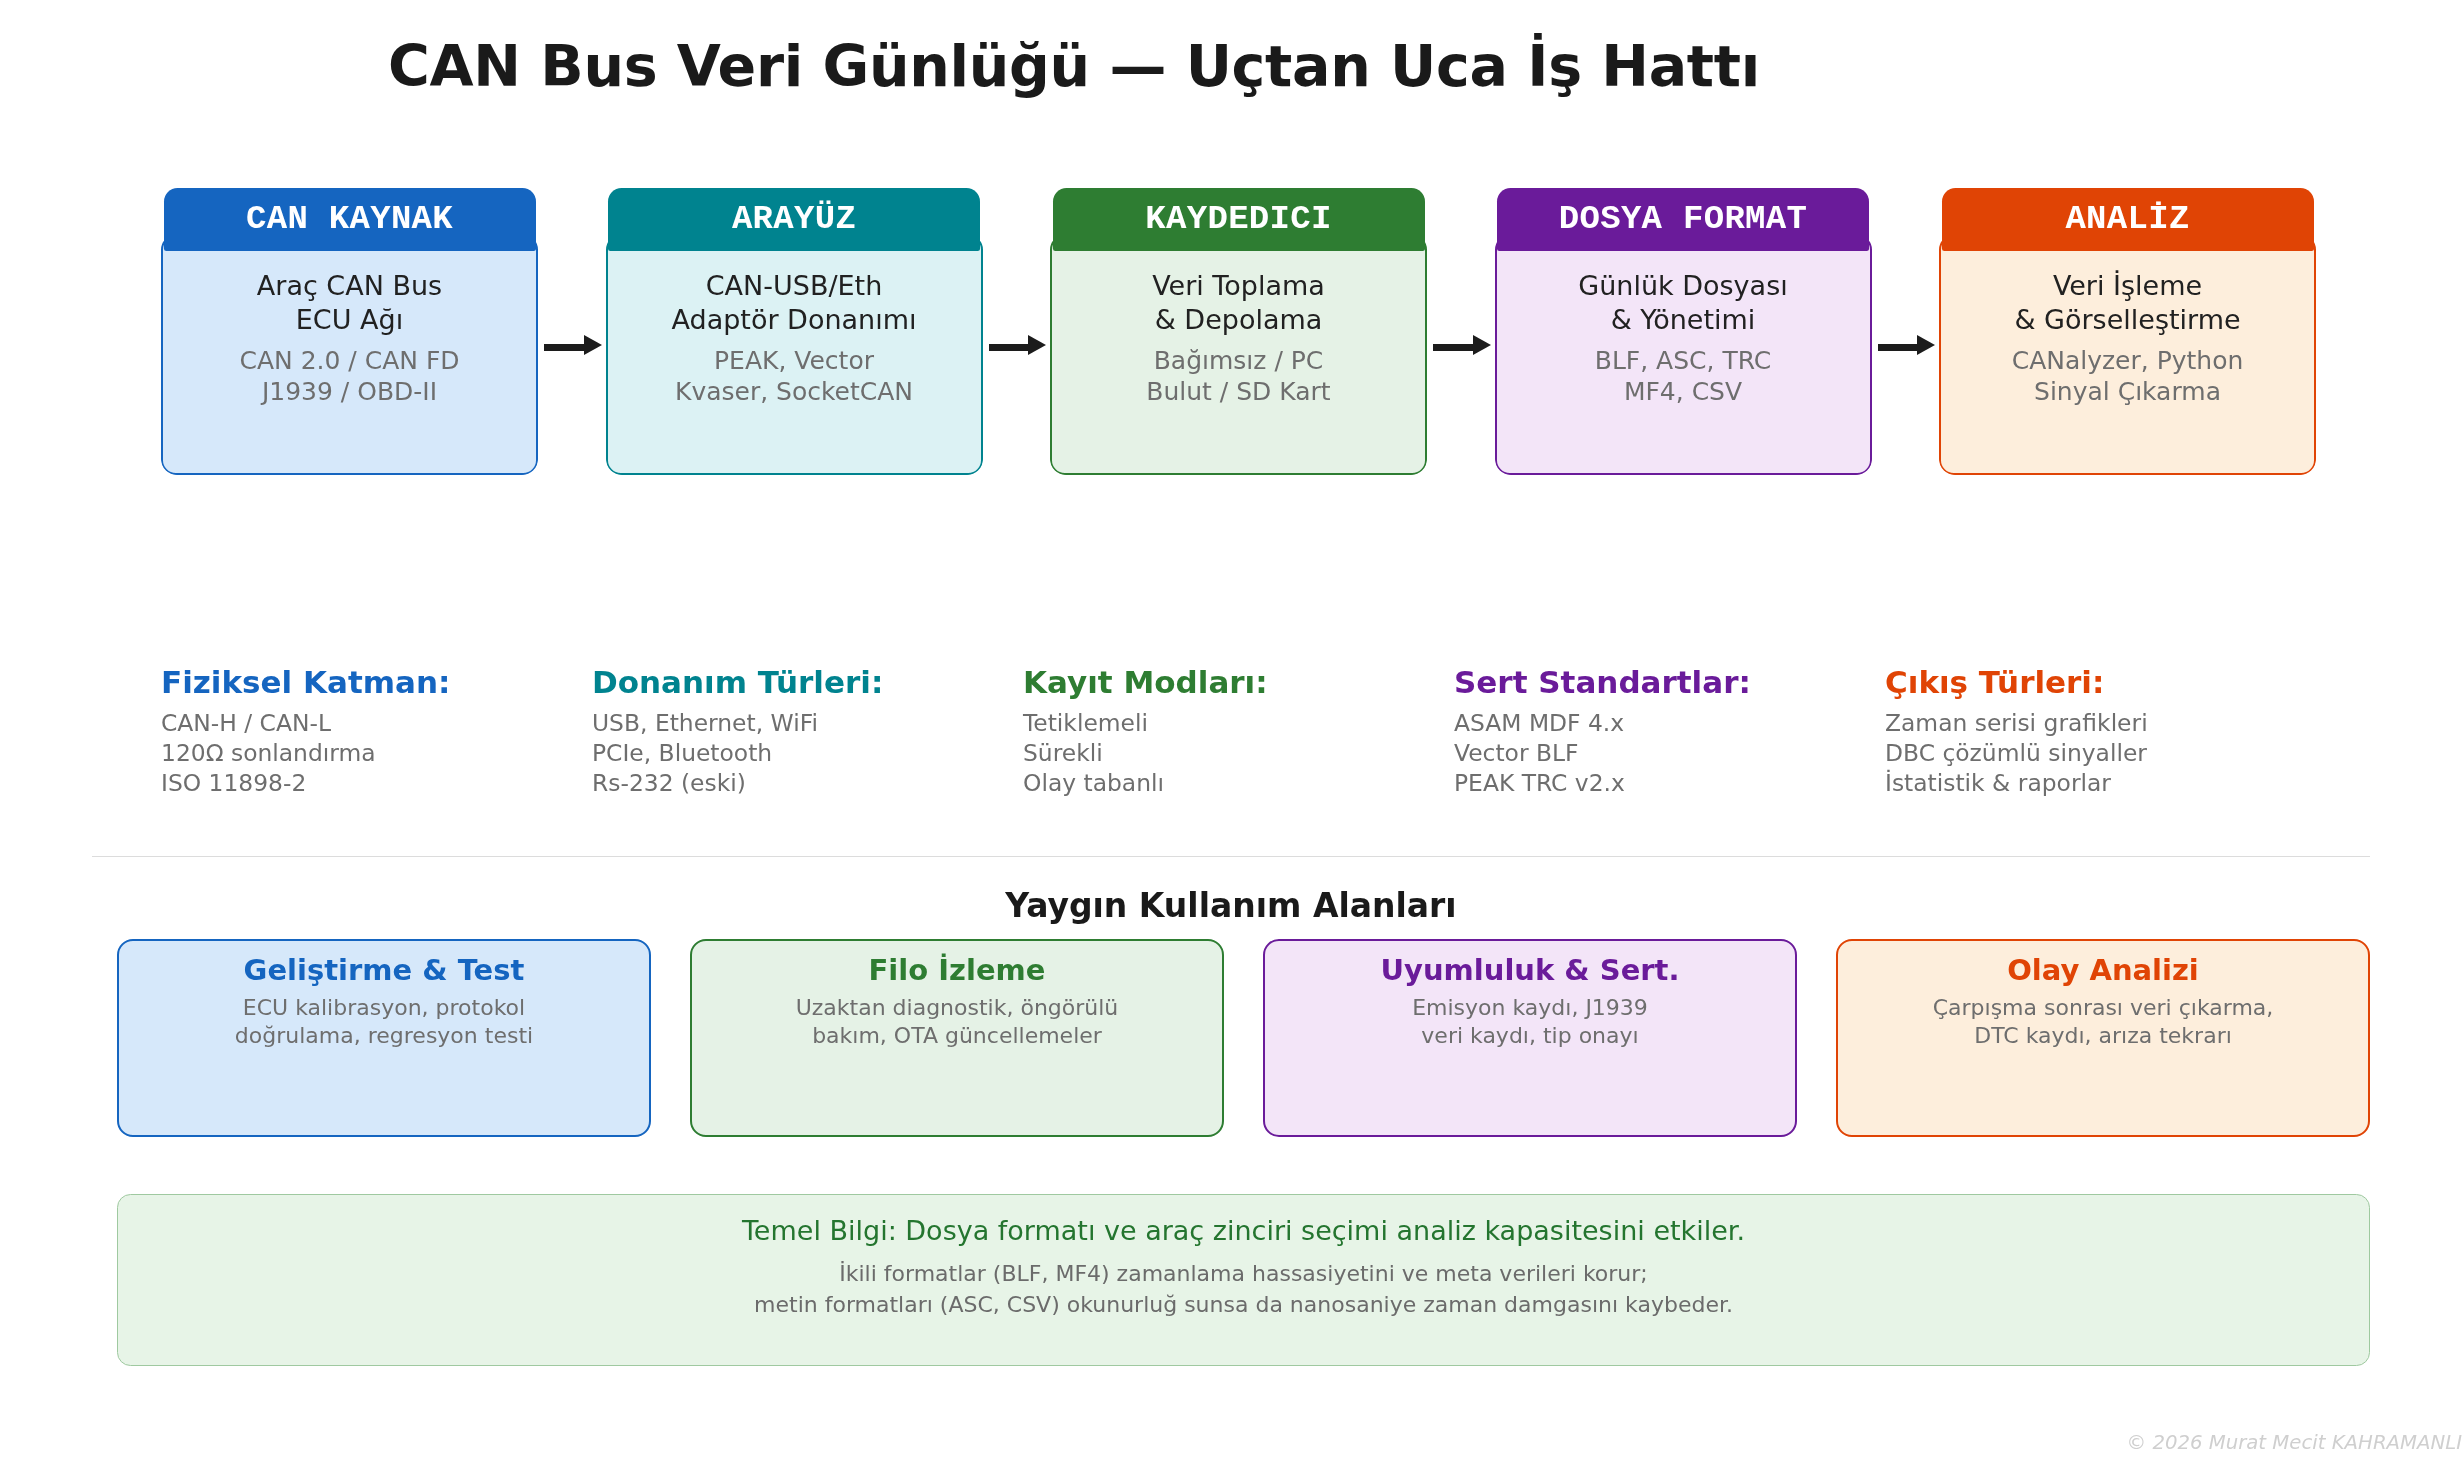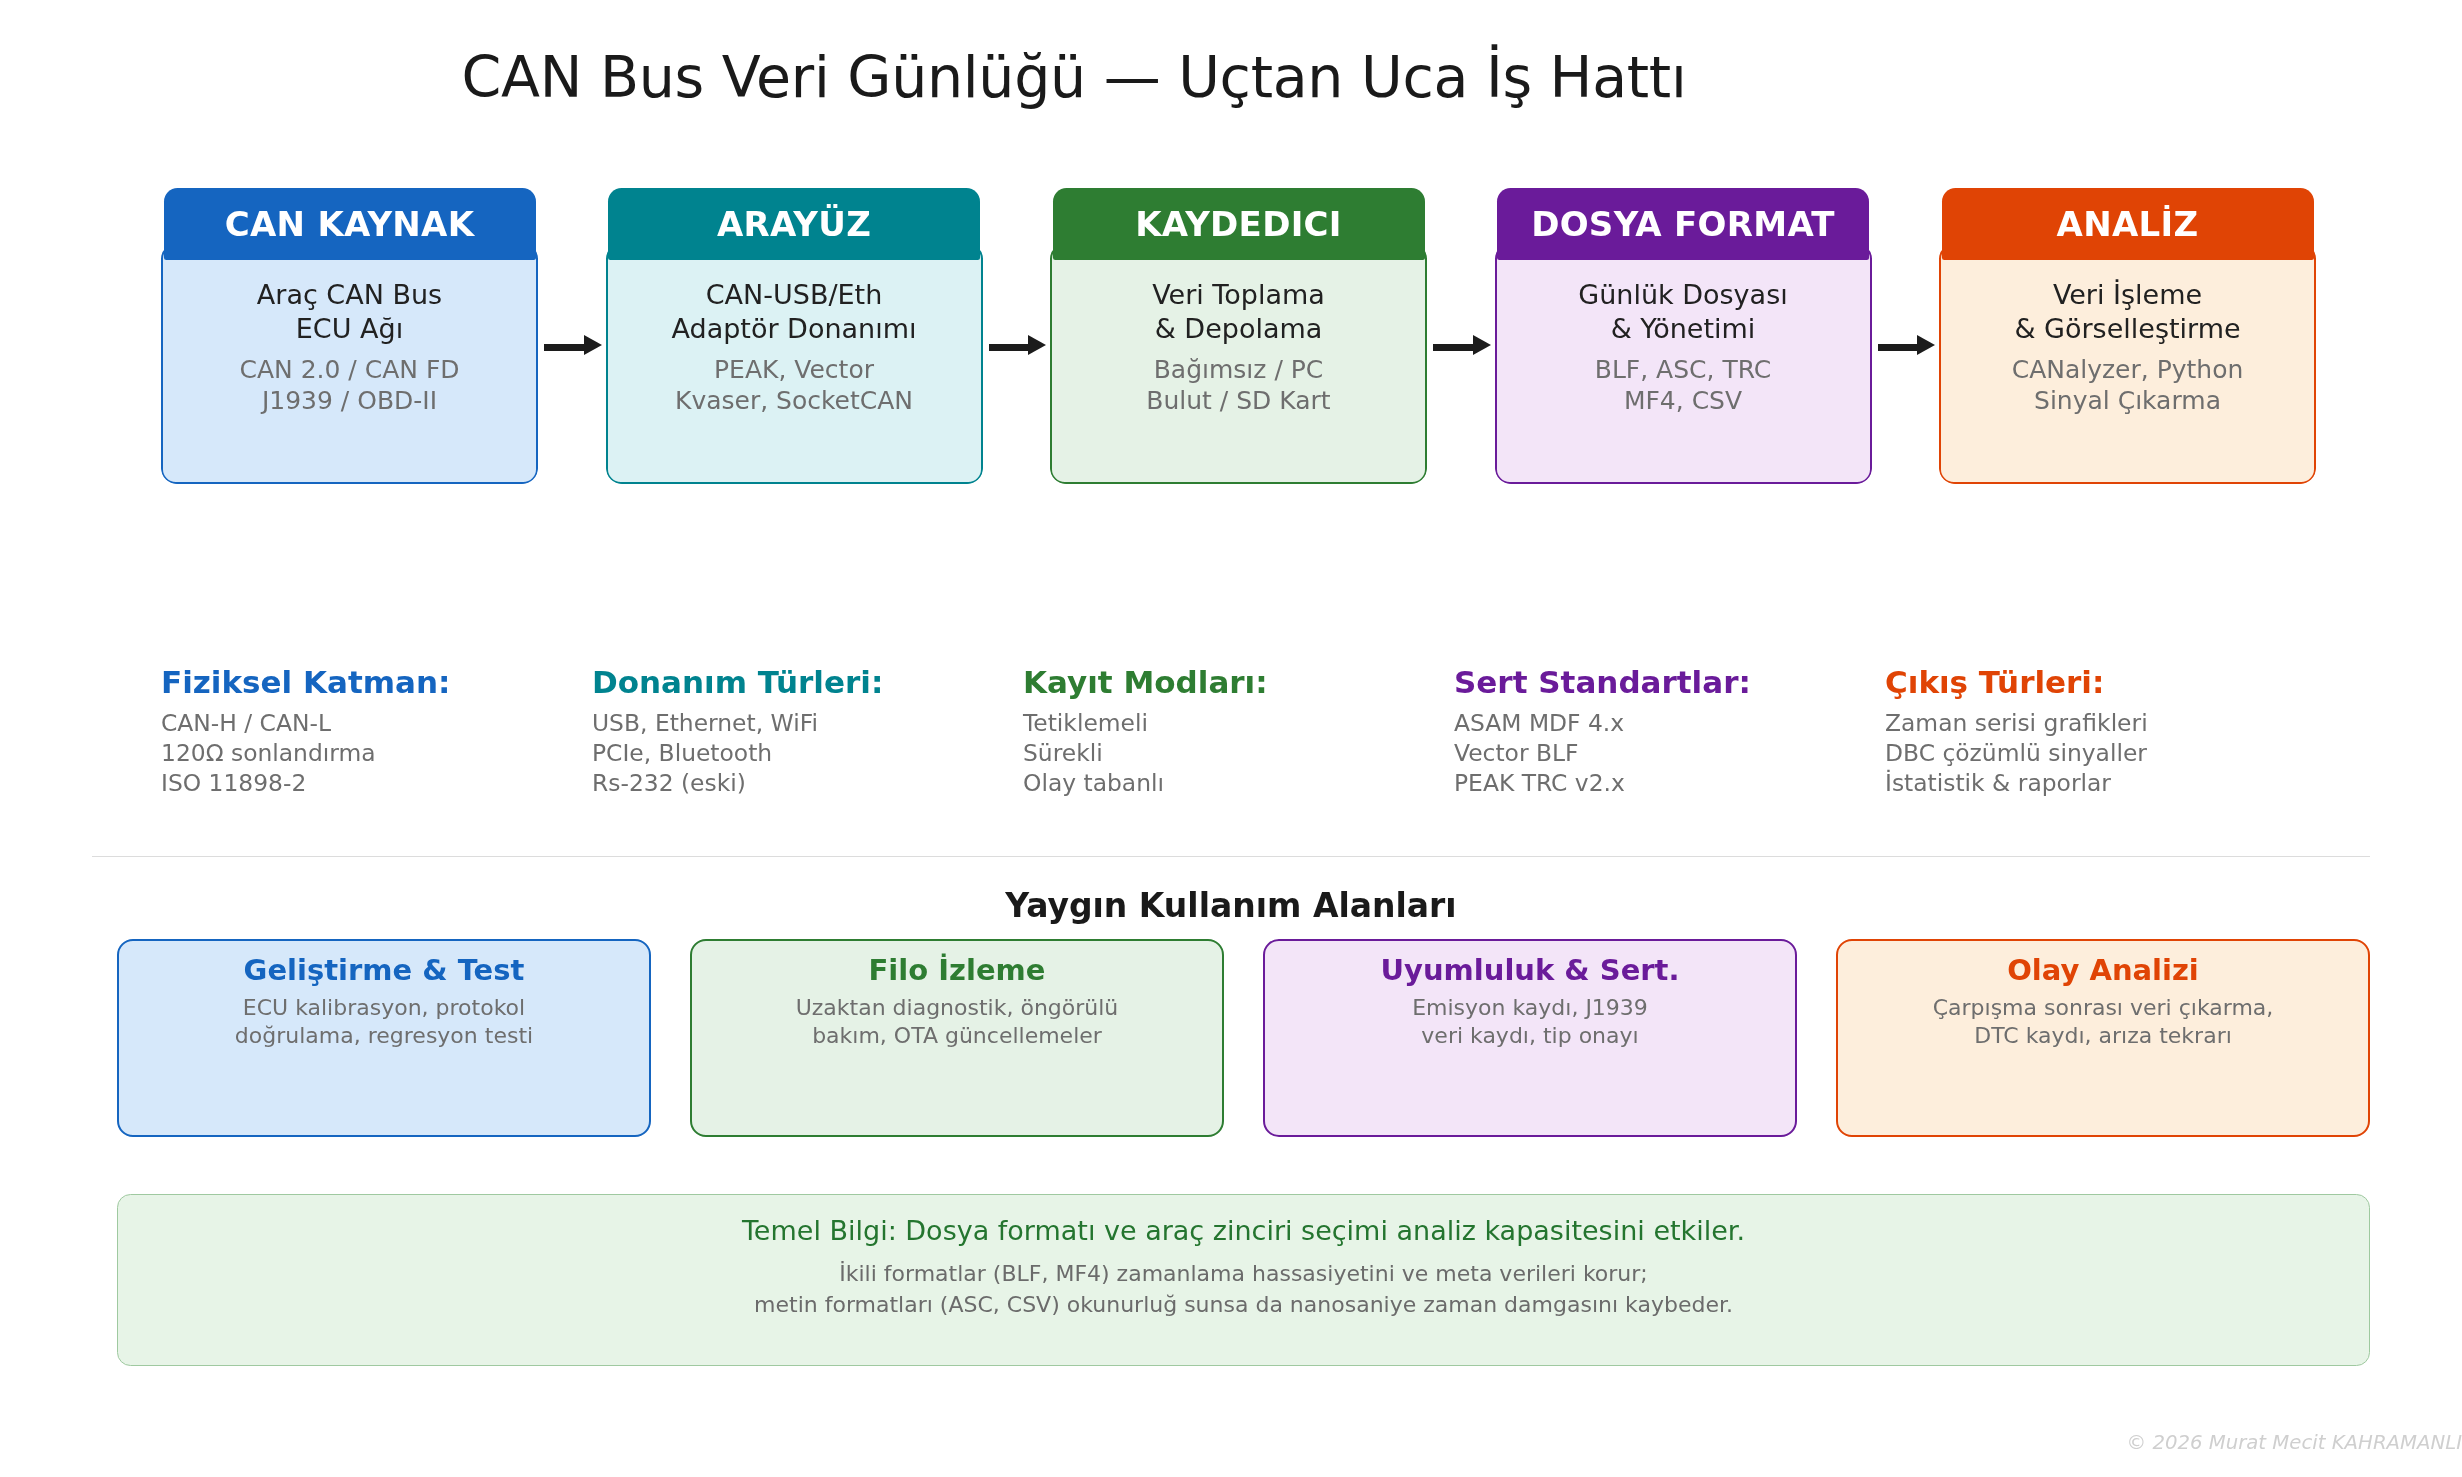--- a/index.html
+++ b/index.html
@@ -6,47 +6,48 @@
   body{
     width:2462px;height:1477px;
     background:#ffffff;
     font-family:"DejaVu Sans","Liberation Sans",sans-serif;
     overflow:hidden;
   }
   .page{position:relative;width:2462px;height:1477px;}
 
   
   .title{
-    position:absolute;top:44px;left:0;width:2148px;
+    position:absolute;top:33px;left:0;width:2148px;
     text-align:center;
-    font-size:57px;font-weight:normal;color:#1a1a1a;
+    font-size:57px;font-weight:bold;color:#1a1a1a;
     letter-spacing:-0.3px;
   }
 
   
   .pipeline{
     position:absolute;top:185px;left:161px;
     width:2155px;height:335px;
     display:flex;align-items:flex-start;
   }
   .stage{
     width:377px;flex:0 0 377px;
     border-radius:16px;
     overflow:hidden;
     position:relative;
     box-sizing:border-box;
   }
   .stage-head{
-    height:72px;
+    height:63px;
     border-radius:13.5px 13.5px 2.5px 2.5px;
     display:flex;align-items:center;justify-content:center;
     color:#ffffff;font-weight:bold;font-size:34px;
     letter-spacing:0.3px;
     position:relative;z-index:2;
     margin:2.5px 2.5px 0 2.5px;
+    font-family:Liberation Mono, monospace;
   }
   .stage-body{
     border-width:2.5px;border-style:solid;
     border-radius:14.8px;
     margin-top:-16px;
     padding:32px 8.6px 18.5px 8.6px;
     min-height:240px;
     box-sizing:border-box;
     text-align:center;
   }

